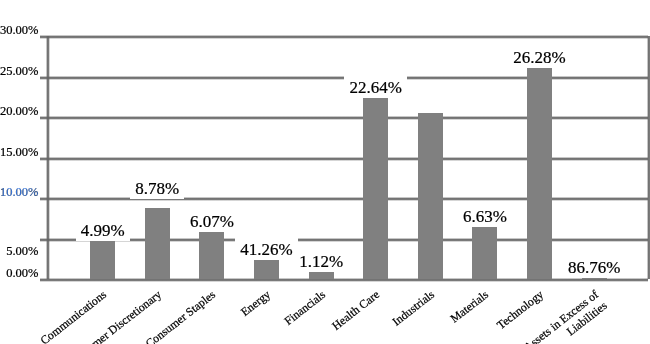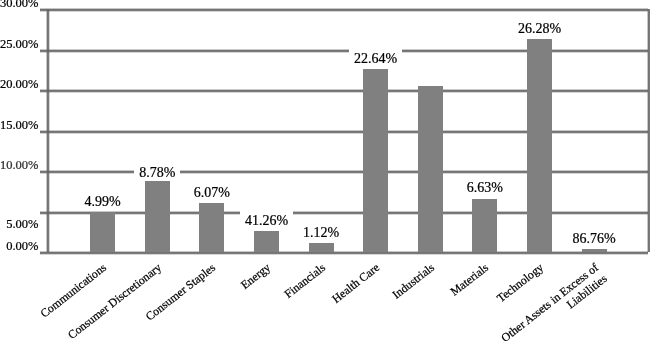--- a/index.html
+++ b/index.html
@@ -1,20 +1,20 @@
 <!DOCTYPE html>
 <html><head>
 <meta charset="utf-8">
 <title>Sector Allocation Bar Chart</title>
 <style>
   html,body{margin:0;padding:0;background:#ffffff;}
   body{width:650px;height:344px;overflow:hidden;
        font-family:"Liberation Serif",serif;color:#000;
        -webkit-text-stroke:0.22px #000;}
-  #chart{position:relative;width:650px;height:255px;background:#ffffff;}
+  #chart{position:relative;width:650px;height:255px;background:#ffffff;margin-top:27px;}
 
   .plot-area{position:absolute;left:0;top:0;width:650px;height:344px;}
 
   .gridline{position:absolute;height:4px;
             background:linear-gradient(to bottom,
               rgba(100,100,100,0.36) 0%, rgba(100,100,100,0.36) 25%,
               rgba(100,100,100,0.90) 25%, rgba(100,100,100,0.90) 50%,
               rgba(100,100,100,0.86) 50%, rgba(100,100,100,0.86) 75%,
               rgba(100,100,100,0.27) 75%, rgba(100,100,100,0.27) 100%);}
   .axis-line{position:absolute;width:4px;
@@ -28,21 +28,21 @@
               rgba(100,100,100,0.36) 0%, rgba(100,100,100,0.36) 25%,
               rgba(100,100,100,0.90) 25%, rgba(100,100,100,0.90) 50%,
               rgba(100,100,100,0.86) 50%, rgba(100,100,100,0.86) 75%,
               rgba(100,100,100,0.27) 75%, rgba(100,100,100,0.27) 100%);}
 
   .ylabel{position:absolute;font-size:12.5px;white-space:nowrap;text-align:right;
           line-height:normal;}
 
   .bar{position:absolute;background:#808080;}
 
-  .dlabel{position:absolute;font-size:14px;white-space:nowrap;text-align:center;
+  .dlabel{position:absolute;font-size:17px;white-space:nowrap;text-align:center;
           line-height:normal;}
   .dlabel > span{background:#ffffff;padding:2px 5px 1px 5px;}
 
   .xlabel{position:absolute;font-size:11.7px;line-height:1.20;text-align:right;
           transform-origin:100% 0;transform:rotate(-38deg);}
 </style>
 </head>
 <body>
 
 <div id="chart">
@@ -58,30 +58,30 @@
       <div class="axis-line" style="left: 647.3px; top: 9.1px; height: 243.2px;"></div>
       <div class="tick" style="left: 39.8px; top: 8.1px; width: 7px;"></div>
       <div class="ylabel" style="right: 611.5px; top: -3.9px; color: rgb(0, 0, 0);">30.00%</div>
       <div class="tick" style="left: 39.8px; top: 48.6333px; width: 7px;"></div>
       <div class="ylabel" style="right: 611.5px; top: 36.6333px; color: rgb(0, 0, 0);">25.00%</div>
       <div class="tick" style="left: 39.8px; top: 89.1667px; width: 7px;"></div>
       <div class="ylabel" style="right: 611.5px; top: 77.1667px; color: rgb(0, 0, 0);">20.00%</div>
       <div class="tick" style="left: 39.8px; top: 129.7px; width: 7px;"></div>
       <div class="ylabel" style="right: 611.5px; top: 117.7px; color: rgb(0, 0, 0); text-align: center;">15.00%</div>
       <div class="tick" style="left: 39.8px; top: 170.233px; width: 7px;"></div>
-      <div class="ylabel" style="right: 611.5px; top: 158.233px; color: #404040;">10.00%</div>
+      <div class="ylabel" style="right: 611.5px; top: 158.233px; color: #3b82f6;">10.00%</div>
       <div class="tick" style="left: 39.8px; top: 210.767px; width: 7px;"></div>
       <div class="ylabel" style="right: 611.5px; top: 217px; color: rgb(0, 0, 0);">5.00%</div>
       <div class="tick" style="left: 39.8px; top: 251.3px; width: 7px;"></div>
       <div class="ylabel" style="right: 611.5px; top: 239.3px; color: rgb(0, 0, 0);">0.00%</div>
       <div class="bar" style="left: 90.1px; top: 211.848px; width: 25.2px; height: 40.4523px; background: rgb(128, 128, 128);"></div>
       <div class="dlabel" style="left: 62.7px; top: 193.648px; width: 80px; color: rgb(0, 0, 0);"><span>4.99%</span></div>
       <div class="xlabel" style="left: -98.9px; top: 261.3px; width: 200px; transform: rotate(-38deg); color: rgb(0, 0, 0);">Communications</div>
       <div class="bar" style="left: 144.7px; top: 181.123px; width: 25.2px; height: 71.1765px; background: rgb(128, 128, 128);"></div>
-      <div class="dlabel" style="left: 117.3px; top: 165px; width: 80px; color: rgb(0, 0, 0);"><span>8.78%</span></div>
+      <div class="dlabel" style="left: 117.3px; top: 152px; width: 80px; color: rgb(0, 0, 0);"><span>8.78%</span></div>
       <div class="xlabel" style="left: -44.3px; top: 261.3px; width: 200px; transform: rotate(-38deg); color: rgb(0, 0, 0);">Consumer Discretionary</div>
       <div class="bar" style="left: 199.3px; top: 203.093px; width: 25.2px; height: 49.2075px; background: rgb(128, 128, 128);"></div>
       <div class="dlabel" style="left: 171.9px; top: 184.893px; width: 80px; color: rgb(0, 0, 0);"><span>6.07%</span></div>
       <div class="xlabel" style="left: 10.3px; top: 261.3px; width: 200px; transform: rotate(-38deg); color: rgb(0, 0, 0);">Consumer Staples</div>
       <div class="bar" style="left: 253.9px; top: 231.466px; width: 25.2px; height: 20.8341px; background: rgb(128, 128, 128);"></div>
       <div class="dlabel" style="left: 226.5px; top: 213.266px; width: 80px; color: rgb(0, 0, 0);"><span>41.26%</span></div>
       <div class="xlabel" style="left: 64.9px; top: 261.3px; width: 200px; transform: rotate(-38deg); color: rgb(0, 0, 0);">Energy</div>
       <div class="bar" style="left: 308.5px; top: 243.221px; width: 25.2px; height: 9.07947px; background: rgb(128, 128, 128);"></div>
       <div class="dlabel" style="left: 281.1px; top: 225.021px; width: 80px; color: rgb(0, 0, 0);"><span>1.12%</span></div>
       <div class="xlabel" style="left: 119.5px; top: 261.3px; width: 200px; transform: rotate(-38deg); color: rgb(0, 0, 0);">Financials</div>

